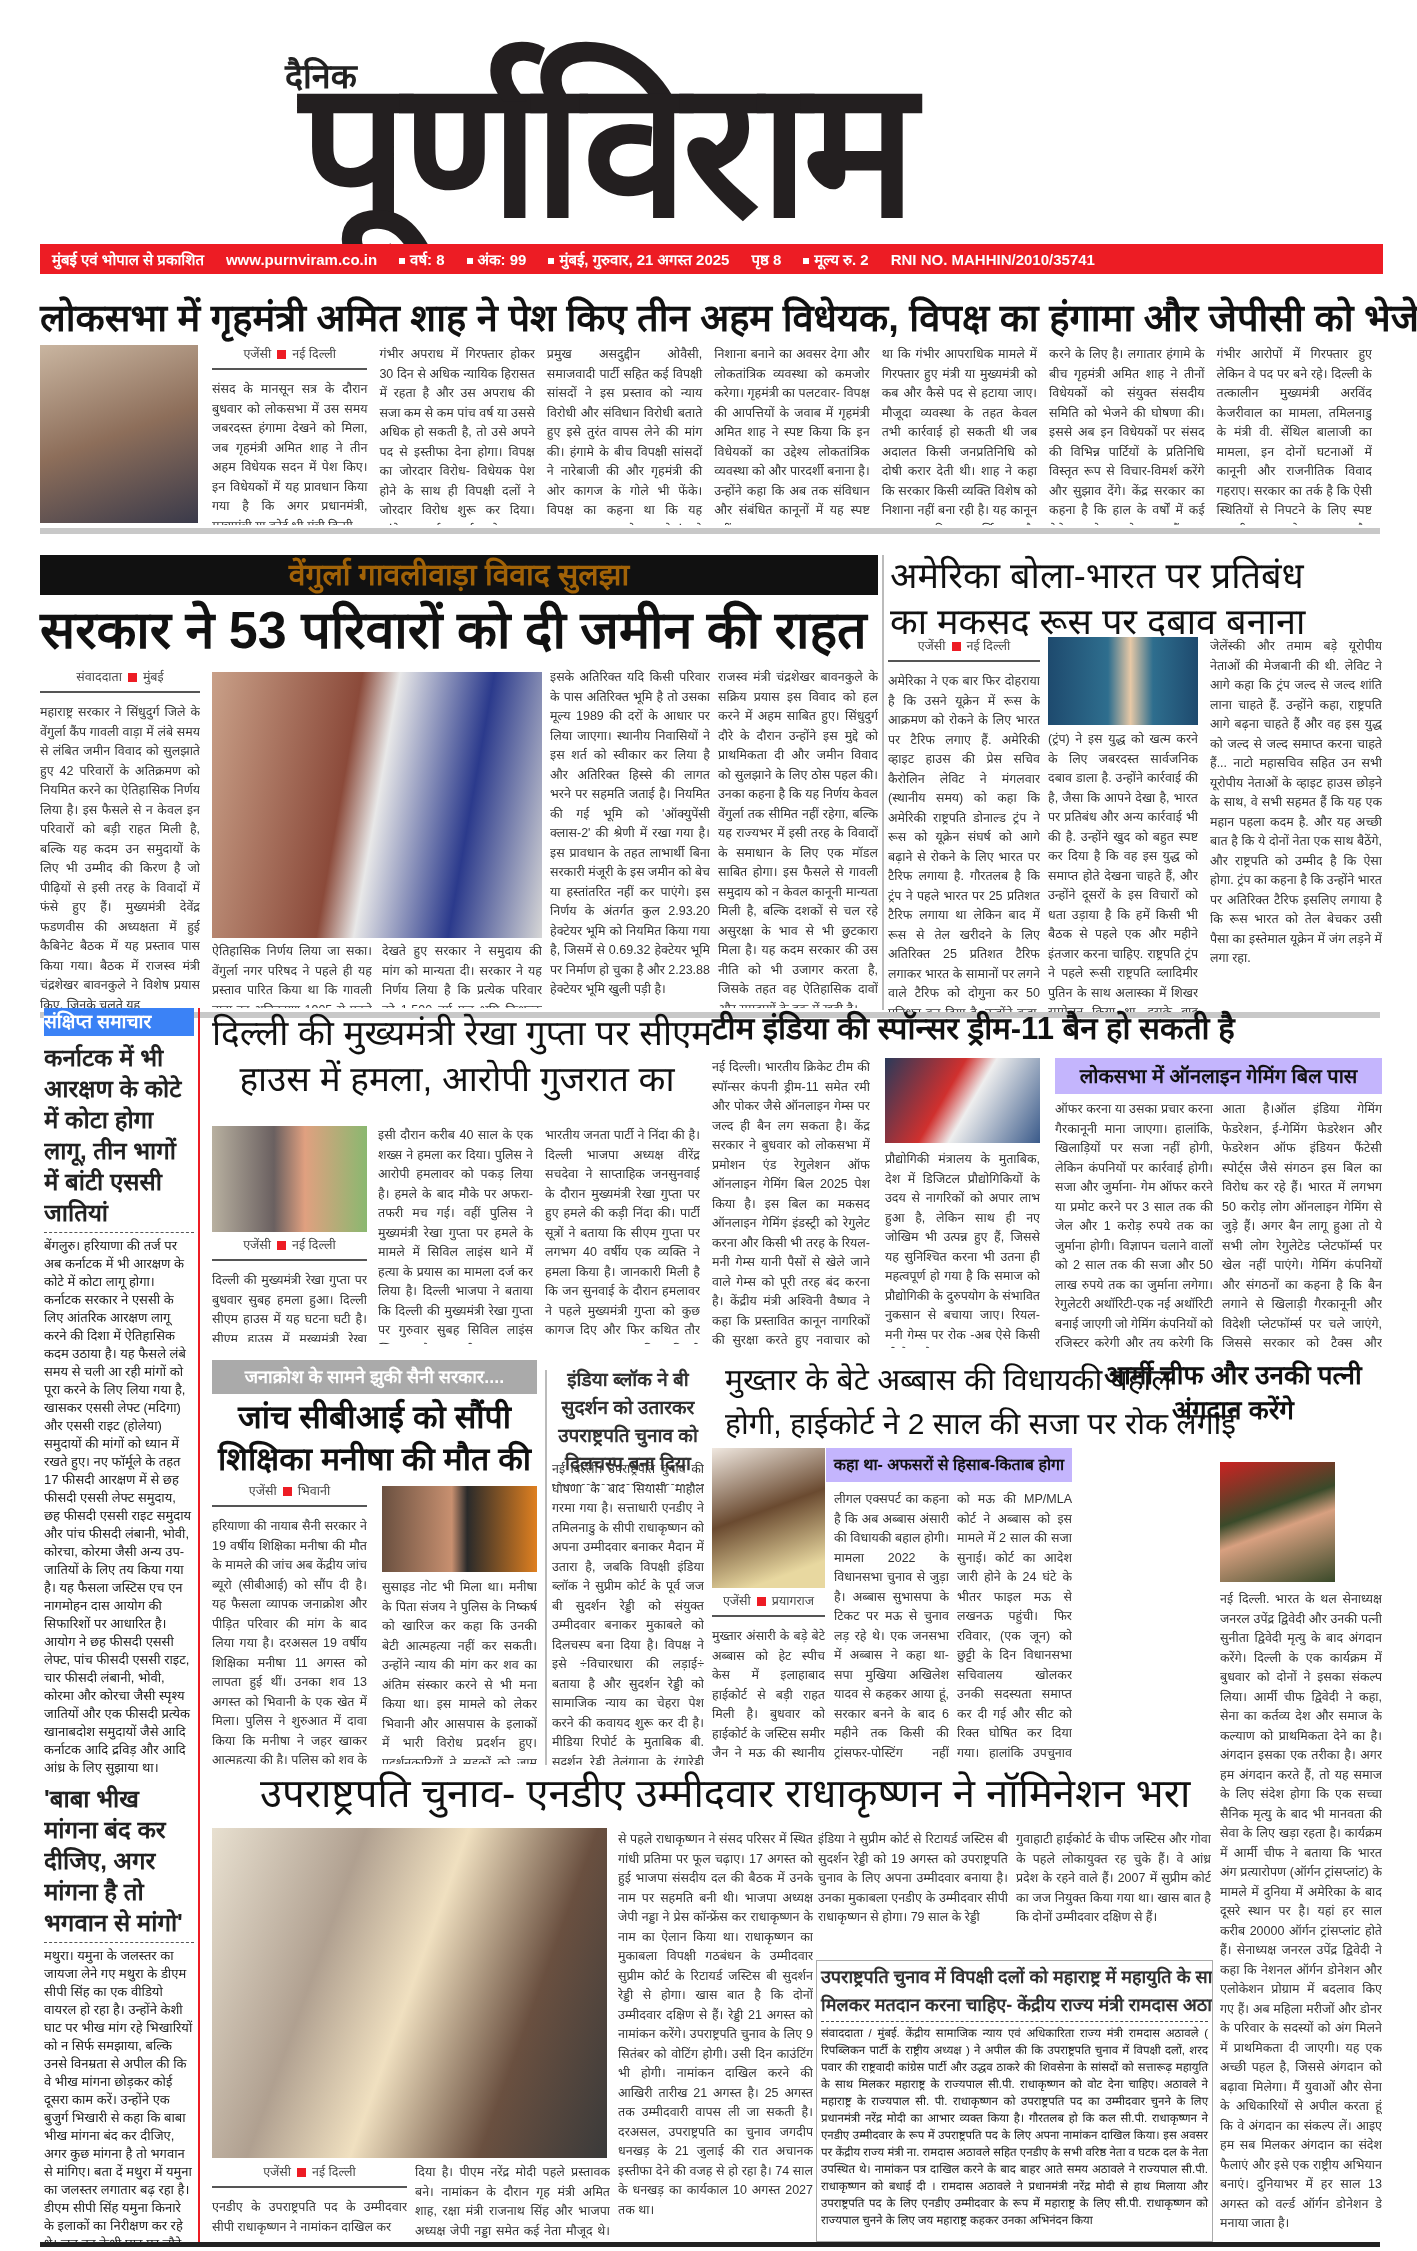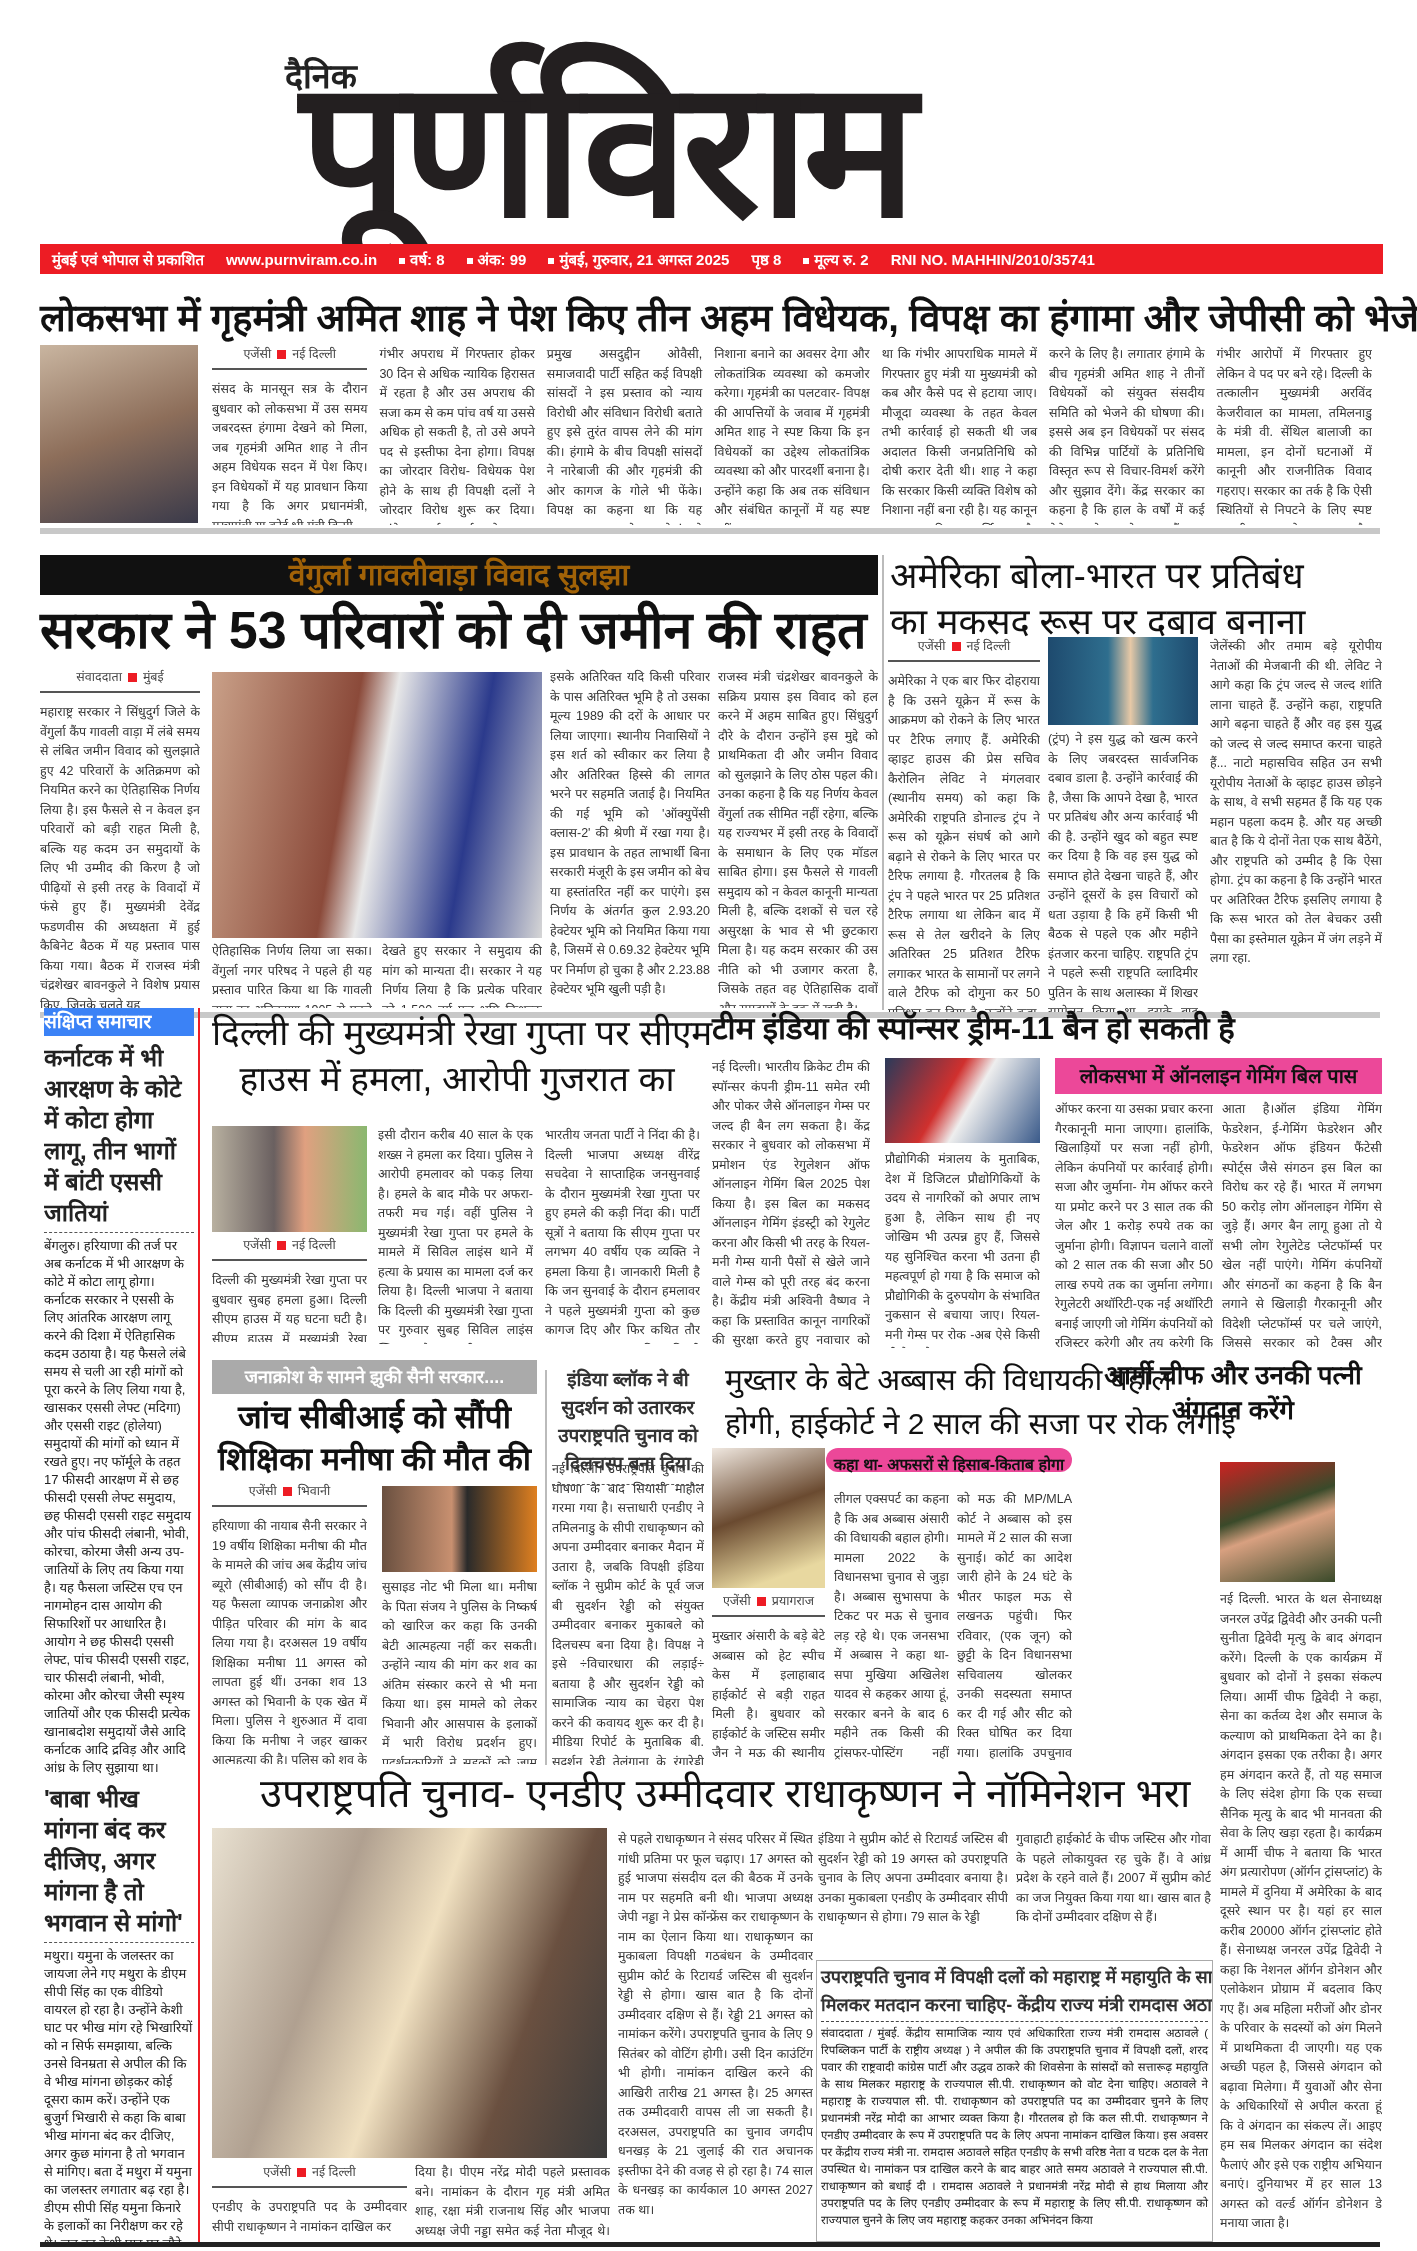--- a/index.html
+++ b/index.html
@@ -11,21 +11,21 @@
 .redbar .sq{display:inline-block;width:6px;height:6px;background:#fff;margin-right:5px;vertical-align:middle}
 .hl{font-weight:bold;color:#111;white-space:nowrap;line-height:1.1}
 .txt{font-size:12.5px;line-height:19.5px;color:#333;text-align:justify}
 .cols{display:flex;gap:12px}
 .cols > div{flex:1}
 .byline{font-size:12.5px;color:#444;text-align:center;padding-bottom:6px;border-bottom:2px solid #555;margin-bottom:10px}
 .byline .sq{display:inline-block;width:9px;height:9px;background:#ed1c24;margin:0 6px;vertical-align:middle}
 .rule{height:6px;background:#c8c8c8}
 .photo{background:#9a8a7a;position:absolute}
 .blackband{background:#111;color:#a16207;text-align:center;font-weight:bold}
-.greyband{background:#ec4899;color:#111;text-align:center;font-weight:bold}
+.greyband{background:#c4b5fd;color:#111;text-align:center;font-weight:bold}
 .redtag{background:#3b82f6;color:#fff;font-weight:bold;text-align:left}
 .vline{position:absolute;background:#ed1c24;width:2px}
 .greyv{position:absolute;background:#bbb;width:2px}
 </style>
 </head>
 <body>
 
 <div class="abs masthead-dainik">दैनिक</div>
 <div class="abs masthead-title">पूर्णविराम</div>
 <div class="abs redbar">
@@ -164,21 +164,21 @@
 <div class="abs" style="left:552px;top:1366px;width:152px;font-size:19px;line-height:28px;font-weight:bold;color:#333;text-align:center;padding-bottom:6px;border-bottom:1px dashed #555;">इंडिया ब्लॉक ने बी सुदर्शन को उतारकर उपराष्ट्रपति चुनाव को दिलचस्प बना दिया</div>
 <div class="abs" style="left:552px;top:1460px;width:152px;height:305px;overflow:hidden;">
     <p class="txt">नई दिल्ली। उपराष्ट्रपति चुनाव की घोषणा के बाद सियासी माहौल गरमा गया है। सत्ताधारी एनडीए ने तमिलनाडु के सीपी राधाकृष्णन को अपना उम्मीदवार बनाकर मैदान में उतारा है, जबकि विपक्षी इंडिया ब्लॉक ने सुप्रीम कोर्ट के पूर्व जज बी सुदर्शन रेड्डी को संयुक्त उम्मीदवार बनाकर मुकाबले को दिलचस्प बना दिया है। विपक्ष ने इसे ÷विचारधारा की लड़ाई÷ बताया है और सुदर्शन रेड्डी को सामाजिक न्याय का चेहरा पेश करने की कवायद शुरू कर दी है। मीडिया रिपोर्ट के मुताबिक बी. सुदर्शन रेड्डी तेलंगाना के रंगारेड्डी जिले से ताल्लुक रखते हैं और कभी किसी राजनीतिक दल से नहीं जुड़े हुए हैं।</p>
   </div>
 
 <div class="abs" style="left:712px;top:1358px;font-size:30px;line-height:44px;color:#111;white-space:nowrap;margin-left:13px;">
   <div>मुख्तार के बेटे अब्बास की विधायकी बहाल</div>
   <div>होगी, हाईकोर्ट ने 2 साल की सजा पर रोक लगाई</div>
 </div>
 <div class="photo" style="left:712px;top:1448px;width:113px;height:140px;background:linear-gradient(160deg,#f0e8e0,#6a4a30 45%,#e8d8a0 85%);"></div>
-<div class="abs greyband" style="left:826px;top:1448px;width:246px;height:24px;font-size:16px;line-height:34px;border-radius:12px;">कहा था- अफसरों से हिसाब-किताब होगा</div>
+<div class="abs greyband" style="left:826px;top:1448px;width:246px;height:34px;font-size:16px;line-height:34px;">कहा था- अफसरों से हिसाब-किताब होगा</div>
 <div class="abs" style="left:712px;top:1592px;width:113px;height:168px;overflow:hidden;">
   <div class="byline"><span>एजेंसी</span><i class="sq"></i><span>प्रयागराज</span></div>
   <p class="txt">मुख्तार अंसारी के बड़े बेटे अब्बास को हेट स्पीच केस में इलाहाबाद हाईकोर्ट से बड़ी राहत मिली है। बुधवार को हाईकोर्ट के जस्टिस समीर जैन ने मऊ की स्थानीय कोर्ट के उस फैसले पर रोक लगा दी, जिसमें अब्बास को 2 साल की सजा सुनाई गई थी। हाईकोर्ट के फैसले पर</p>
 </div>
 <div class="abs" style="left:834px;top:1490px;width:115px;height:270px;overflow:hidden;">
     <p class="txt">लीगल एक्सपर्ट का कहना है कि अब अब्बास अंसारी की विधायकी बहाल होगी। मामला 2022 के विधानसभा चुनाव से जुड़ा है। अब्बास सुभासपा के टिकट पर मऊ से चुनाव लड़ रहे थे। एक जनसभा में अब्बास ने कहा था- सपा मुखिया अखिलेश यादव से कहकर आया हूं, सरकार बनने के बाद 6 महीने तक किसी की ट्रांसफर-पोस्टिंग नहीं होगी। जो जहां है, वहीं रहेगा। पहले हिसाब-किताब होगा, फिर ट्रांसफर होगा। उस वक्त सुभासपा और सपा का गठबंधन था। इसके बाद शहर कोतवाली में हेट स्पीच की FIR दर्ज हुई थी। 31 मई</p>
   </div>
 <div class="abs" style="left:957px;top:1490px;width:115px;height:270px;overflow:hidden;">
     <p class="txt">को मऊ की MP/MLA कोर्ट ने अब्बास को इस मामले में 2 साल की सजा सुनाई। कोर्ट का आदेश जारी होने के 24 घंटे के भीतर फाइल मऊ से लखनऊ पहुंची। फिर रविवार, (एक जून) को छुट्टी के दिन विधानसभा सचिवालय खोलकर उनकी सदस्यता समाप्त कर दी गई और सीट को रिक्त घोषित कर दिया गया। हालांकि उपचुनाव का ऐलान नहीं हुआ था। अब्बास के वकील उपेंद्र उपाध्याय ने बताया- 17 जुलाई को सजा के खिलाफ हाईकोर्ट में याचिका दाखिल की थी। हमारी मांगों को कोर्ट ने स्वीकार कर लिया और सजा पर रोक लगा दी।</p>
   </div>

